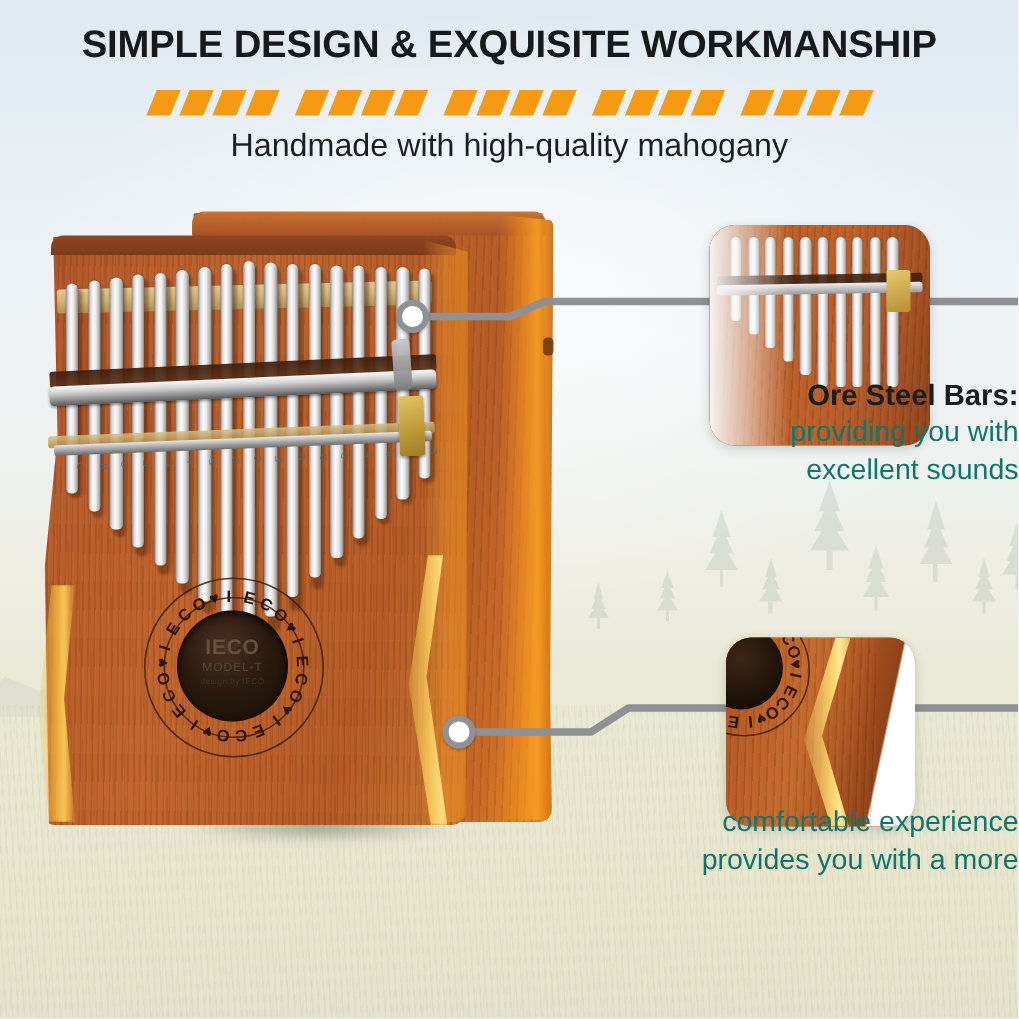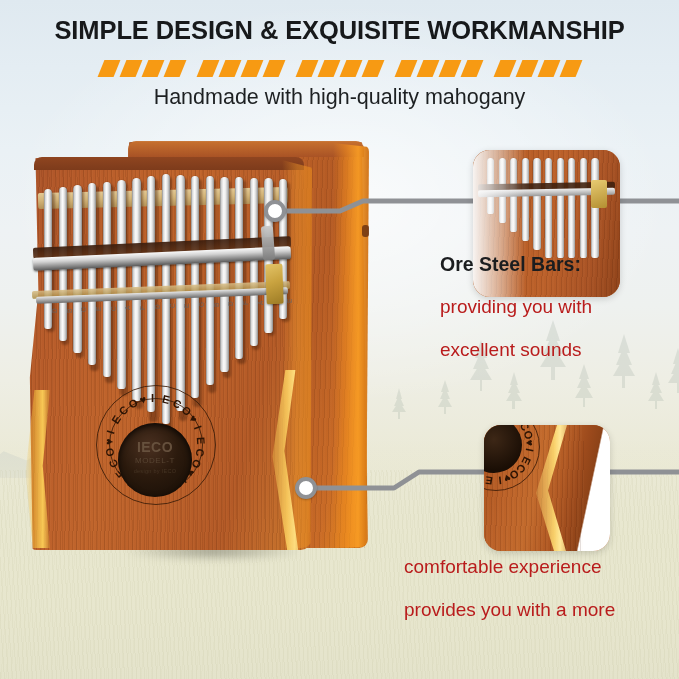--- a/index.html
+++ b/index.html
@@ -352,21 +352,21 @@
     border:1.4px solid #3a1c08;
     opacity:.85;
   }
   .sh-ring-inner{
     position:absolute; left:13px; top:13px; width:92px; height:92px;
     border-radius:50%;
     border:1.4px solid #3a1c08;
     opacity:.85;
   }
   .sh-hole{
-    position:absolute; left:22px; top:38px;
+    position:absolute; left:22px; top:22px;
     width:74px; height:74px;
     border-radius:50%;
     background:radial-gradient(circle at 42% 32%, #4a3020 0%, #2b1a0d 45%, #140c05 100%);
     box-shadow:inset 0 2px 6px rgba(0,0,0,.8);
     overflow:hidden;
   }
   .sh-logo{
     position:absolute; left:0; top:16px; width:74px;
     text-align:center;
     color:#6b5642;
@@ -488,34 +488,33 @@
     opacity:.8;
   }
   .ins2-char{
     position:absolute; left:10px; top:18px;
     font-size:11px; font-weight:bold; color:#2d1404;
     transform-origin:0 0;
     white-space:nowrap;
   }
 
   
-  .callout-text{ position:absolute; text-align:left; }
+  .callout-text{ position:absolute; text-align:right; }
   .co-title{
     font-size:19.5px;
     font-weight:bold;
     color:#1b1d1f;
     line-height:1.28;
     white-space:nowrap;
   }
   .co-line{
     font-size:19px;
-    color:#b91c1c;
+    color:#0f766e;
     line-height:1.3;
     white-space:nowrap;
-    margin-top:18px;
   }
   .callout-1{ left:440px; top:252px; width:239px; }
   .callout-2{ left:404px; top:537px; width:275px; }
 </style>
 </head>
 <body>
 
 <div id="stage">
 
   <div class="bg-sky"></div>

